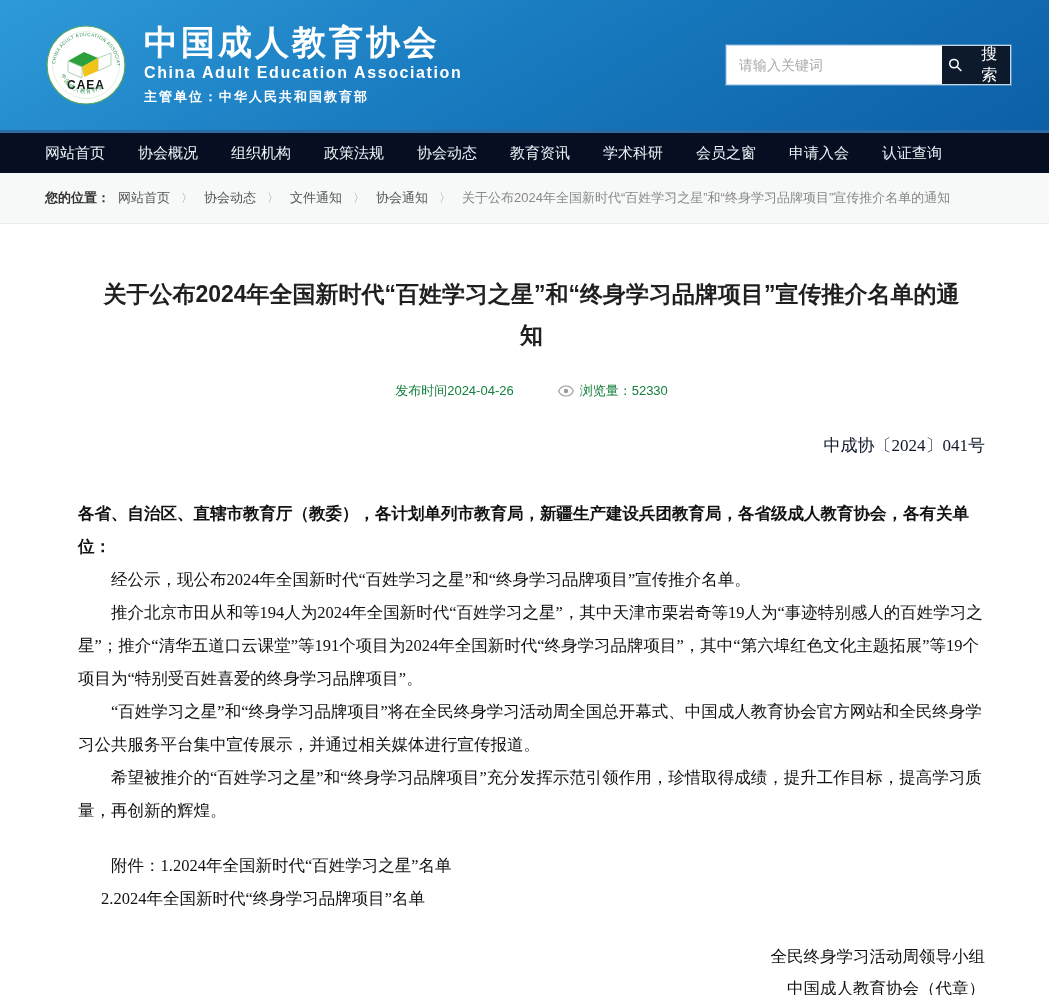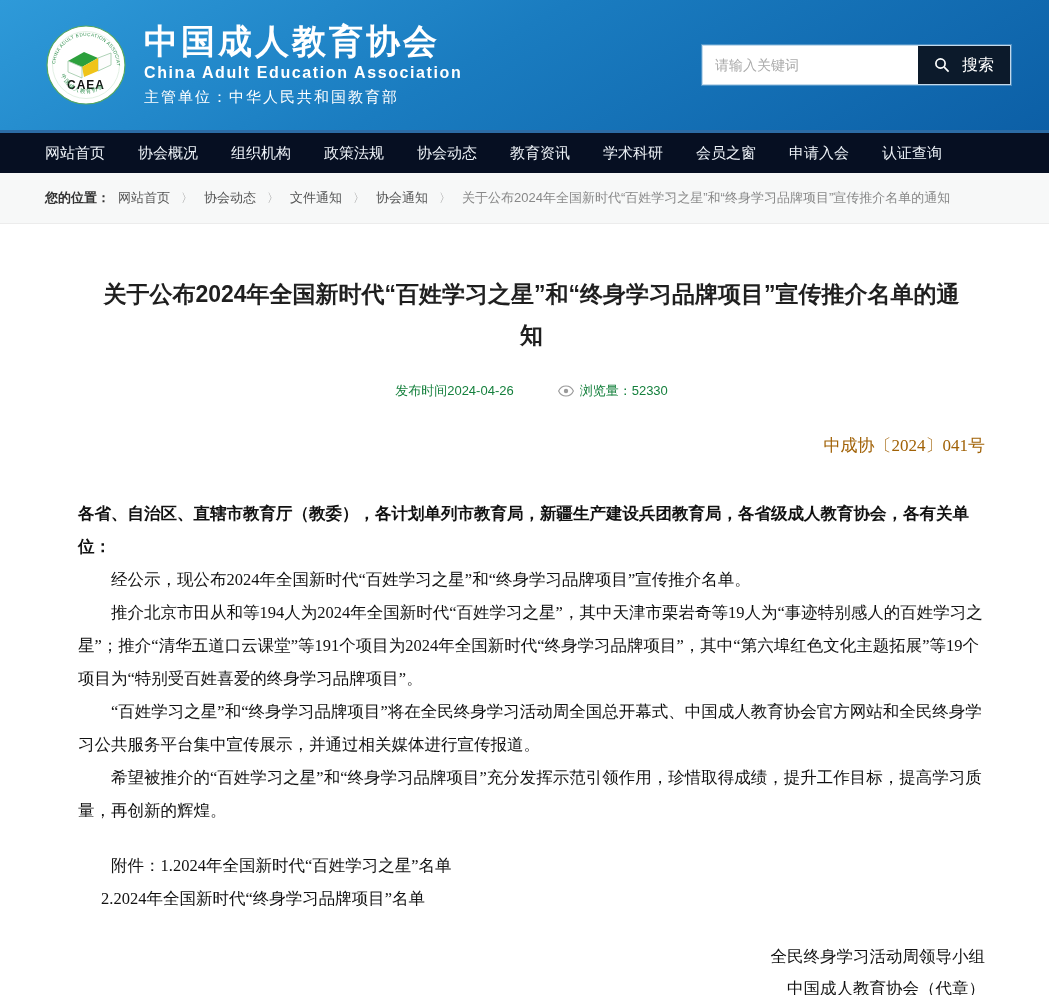--- a/index.html
+++ b/index.html
@@ -10,29 +10,29 @@
   .header {
     height:130px;
     background:linear-gradient(150deg,#2e9ad9 0%,#1a7cc0 45%,#0c5fa6 100%);
     display:flex; align-items:center;
     padding:0 38px 0 46px;
   }
   .logo-wrap { width:80px; height:80px; flex:0 0 auto; cursor:pointer; }
   .org-block { margin-left:18px; color:#fff; }
   .org-cn { font-size:34px; font-weight:bold; letter-spacing:3px; line-height:1.1; }
   .org-en { font-size:16px; font-weight:bold; letter-spacing:1.6px; margin-top:3px; }
-  .org-sup { font-size:15px; font-weight:normal; letter-spacing:2px; margin-top:6px; }
+  .org-sup { font-size:13px; font-weight:bold; letter-spacing:2px; margin-top:6px; }
   .search-box { margin-left:auto; display:flex; border:1px solid rgba(255,255,255,0.75); box-shadow:0 0 0 1px rgba(255,255,255,0.25); }
   .search-box input {
     width:215px; height:38px; border:0; outline:none;
     padding:0 12px; font-size:14px; color:#333; background:#fff;
   }
   .search-box input::placeholder { color:#aaa; }
   .search-btn {
-    width:92px; height:38px; border:0; background:#0c1a2b; color:#fff;
+    width:68px; height:38px; border:0; background:#0c1a2b; color:#fff;
     font-size:16px; display:flex; align-items:center; justify-content:center; gap:12px;
     cursor:pointer;
   }
 
   
   .nav {
     height:43px; background:#060f22; border-top:3px solid #2b6ba5;
     display:flex; align-items:center; gap:33px; padding:0 45px;
   }
   .nav-item { color:#eef3f8; font-size:15px; cursor:pointer; white-space:nowrap; }
@@ -53,21 +53,21 @@
   .article-title {
     font-size:23px; font-weight:bold; color:#1f1f1f; text-align:center;
     line-height:1.78; max-width:870px; margin:0 auto;
   }
   .meta {
     display:flex; justify-content:center; align-items:center; gap:44px;
     margin-top:26px; color:#15803d; font-size:13px;
   }
   .meta-views { display:flex; align-items:center; gap:6px;justify-content:flex-end; }
   .doc-number {
-    margin-top:34px; text-align:right; font-size:17px; color:#a16207;
+    margin-top:34px; text-align:right; font-size:17px; color:#0f172a;
     font-family:"Liberation Serif","DejaVu Serif",serif;
   }
   .body-text {
     margin-top:40px; font-family:"Liberation Serif","DejaVu Serif",serif;
     font-size:16.5px; color:#111; line-height:33px;
   }
   .body-text p { margin:0; text-indent:2em; }
   .body-text p.salutation { text-indent:0;font-weight:bold; }
   .attachments { margin-top:22px; }
   .attach-line-1 { text-indent:2em !important; }

